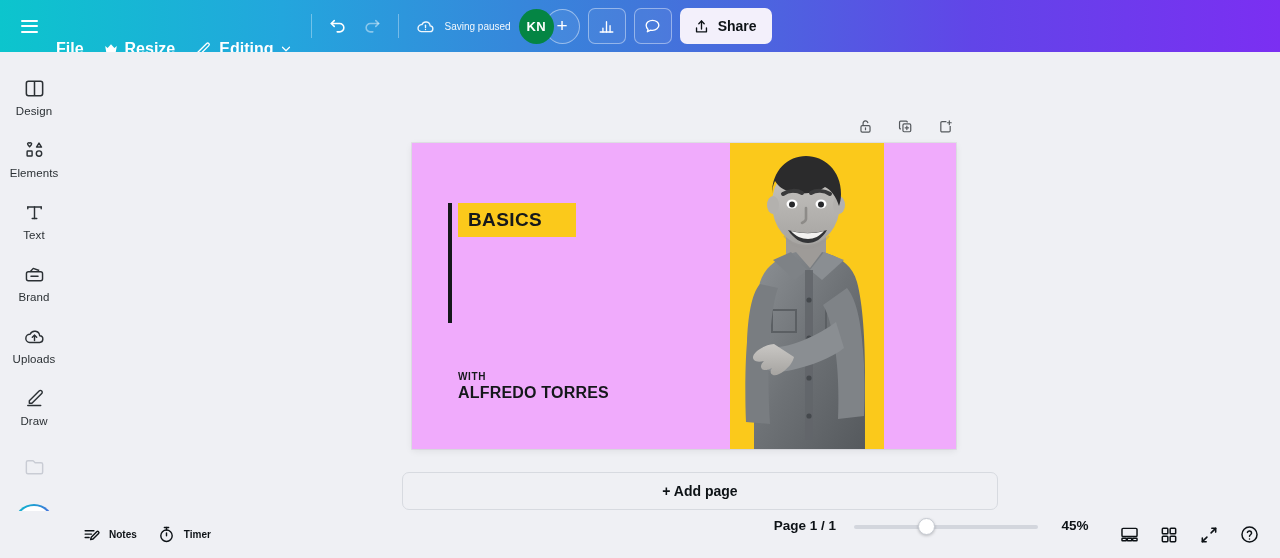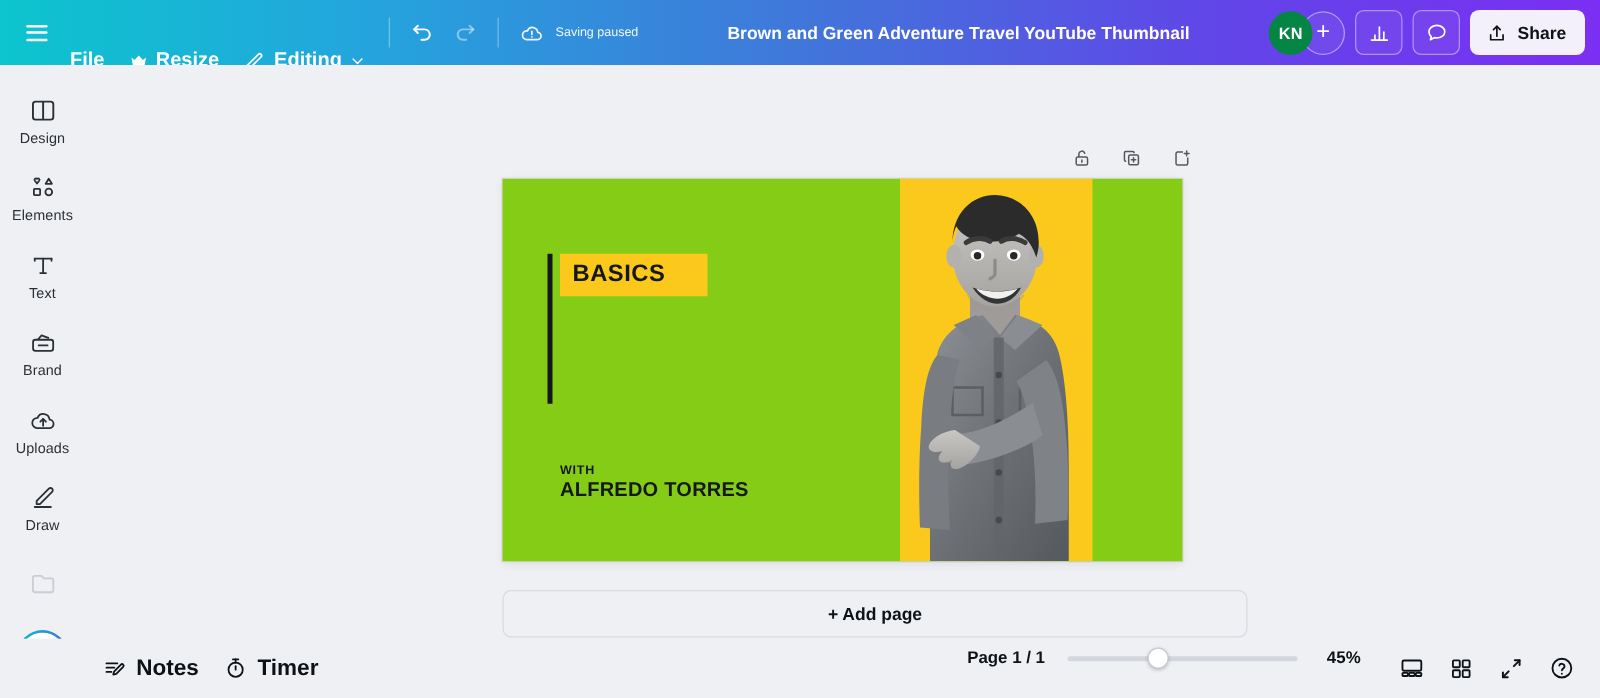--- a/index.html
+++ b/index.html
@@ -125,23 +125,23 @@
     display: flex; gap: 14px;
   }
   .page-tool {
     width: 26px; height: 26px;
     display: flex; align-items: center; justify-content: center;
     cursor: pointer; border-radius: 4px; color: #54585C;
   }
 
   
   .canvas {
-    position: absolute; top: 91px; left: 334px;
+    position: absolute; top: 91px; left: 344px;
     width: 544px; height: 306px;
-    background: #84cc16;
+    background: #f0abfc;
     box-shadow: 0 0 0 1px rgba(20,25,30,.06), 0 2px 7px rgba(20,25,30,.08);
     overflow: hidden;
   }
   .yellow-block {
     position: absolute; top: 0; left: 318px;
     width: 154px; height: 306px;
     background: #FBC91B;
   }
   .photo-wrap {
     position: absolute; bottom: 0; left: 286px;
@@ -193,21 +193,21 @@
   .bottombar {
     position: absolute; bottom: 0; left: 0;
     width: 1280px; height: 47px;
     display: flex; align-items: center;
     padding: 0 14px 0 72px;
     background: #EFF0F4;
   }
   .bb-btn {
     display: flex; align-items: center; gap: 8px;
     height: 32px; padding: 0 10px; border-radius: 6px;
-    font-size: 18px; font-weight: bold; color: #0D1216;
+    font-size: 10px; font-weight: bold; color: #0D1216;
     cursor: pointer;
   }
   .bb-right {
     margin-left: auto;
     display: flex; align-items: flex-start; gap: 6px;
   }
   .page-count { font-size: 13.5px; font-weight: bold; color: #0D1216; margin-right: 12px; }
   .slider { position: relative; width: 184px; height: 18px; display: flex; align-items: center; cursor: pointer; }
   .slider-track { position: absolute; left: 0; width: 184px; height: 4px; background: #D3D6DD; border-radius: 2px; }
   .slider-knob {
@@ -280,21 +280,20 @@
 
   <div class="saving">
     <svg width="19" height="19" viewBox="0 0 24 24" fill="none" stroke="rgba(255,255,255,.93)" stroke-width="1.7" stroke-linecap="round" stroke-linejoin="round">
       <path d="M6.5 18.5h11a3.6 3.6 0 00.4-7.2 5.4 5.4 0 00-10.4-1.6A3.9 3.9 0 006.5 18.5z"></path>
       <path d="M12 10.3v3.1"></path>
         <path d="M12 15.8v.05"></path>
     </svg>
     <span>Saving paused</span>
   </div>
 
-  <div class="doc-title">Brown and Green Adventure Travel YouTube Thumbnail</div>
 
   <div class="right-cluster">
 
     <div class="avatar-group">
       <div class="avatar">KN</div>
       <div class="add-collab">+</div>
     </div>
 
     <div class="pill-btn">
       <svg width="19" height="19" viewBox="0 0 24 24" fill="none" stroke="#fff" stroke-width="1.7" stroke-linecap="round">

